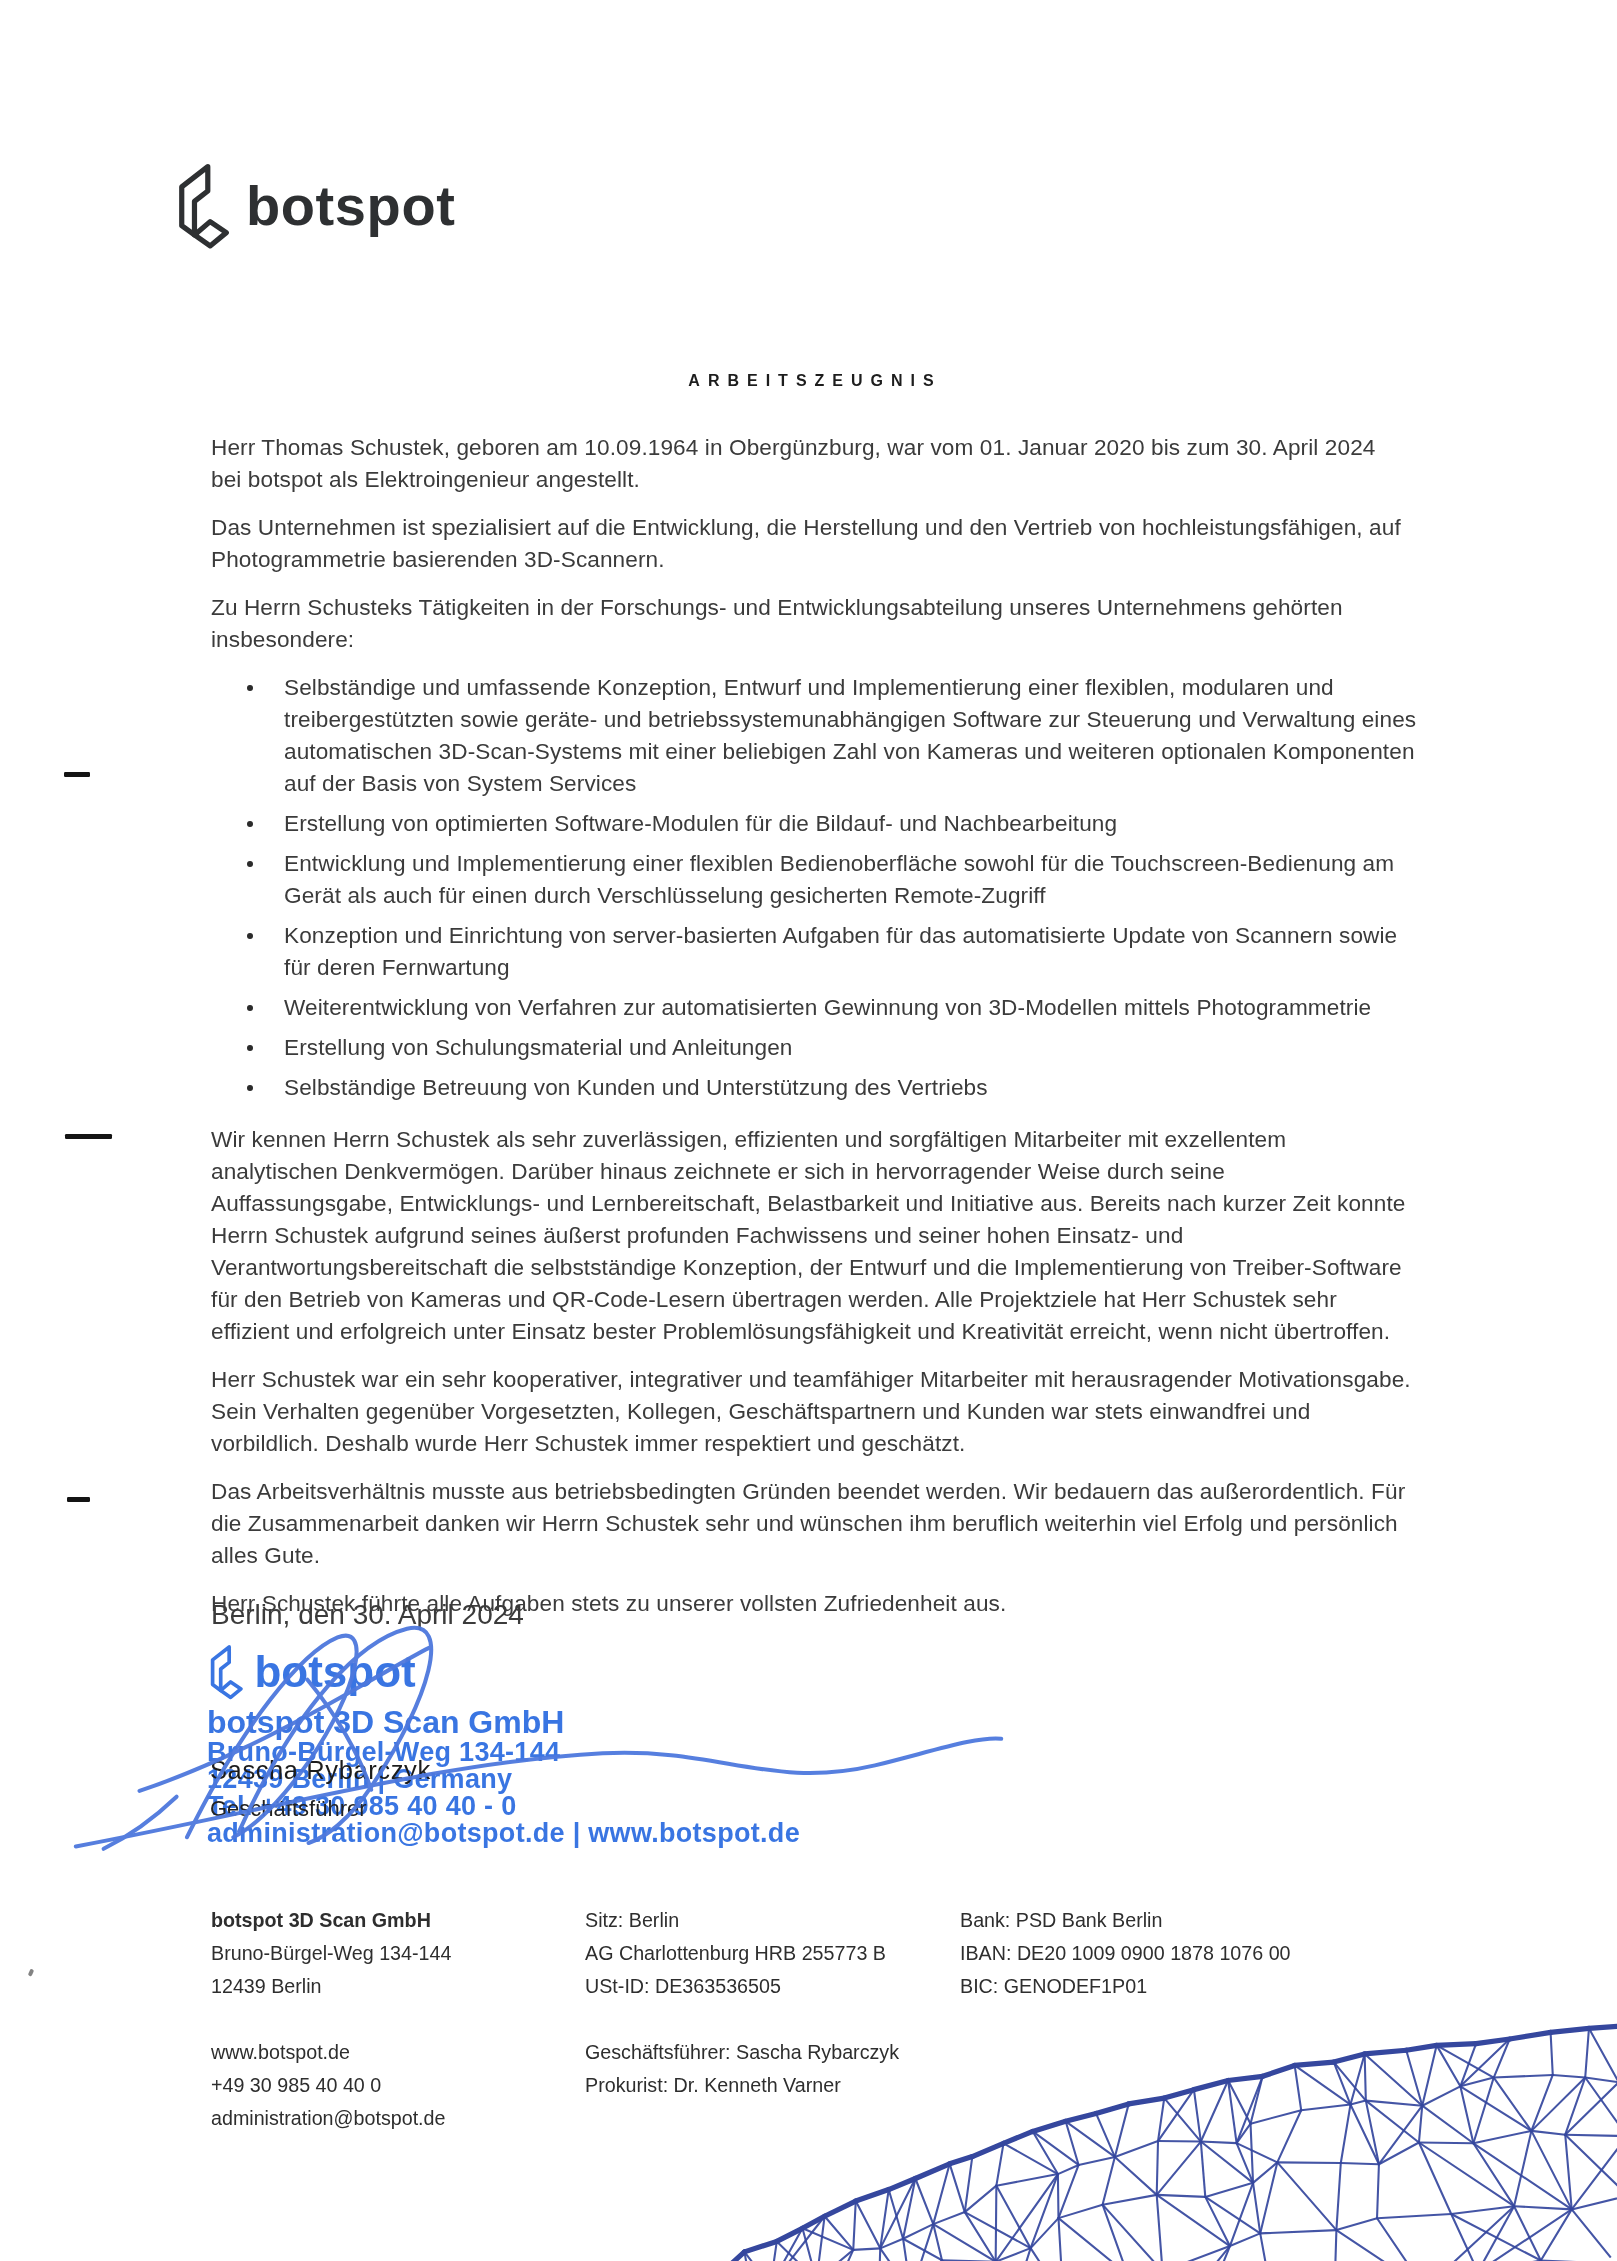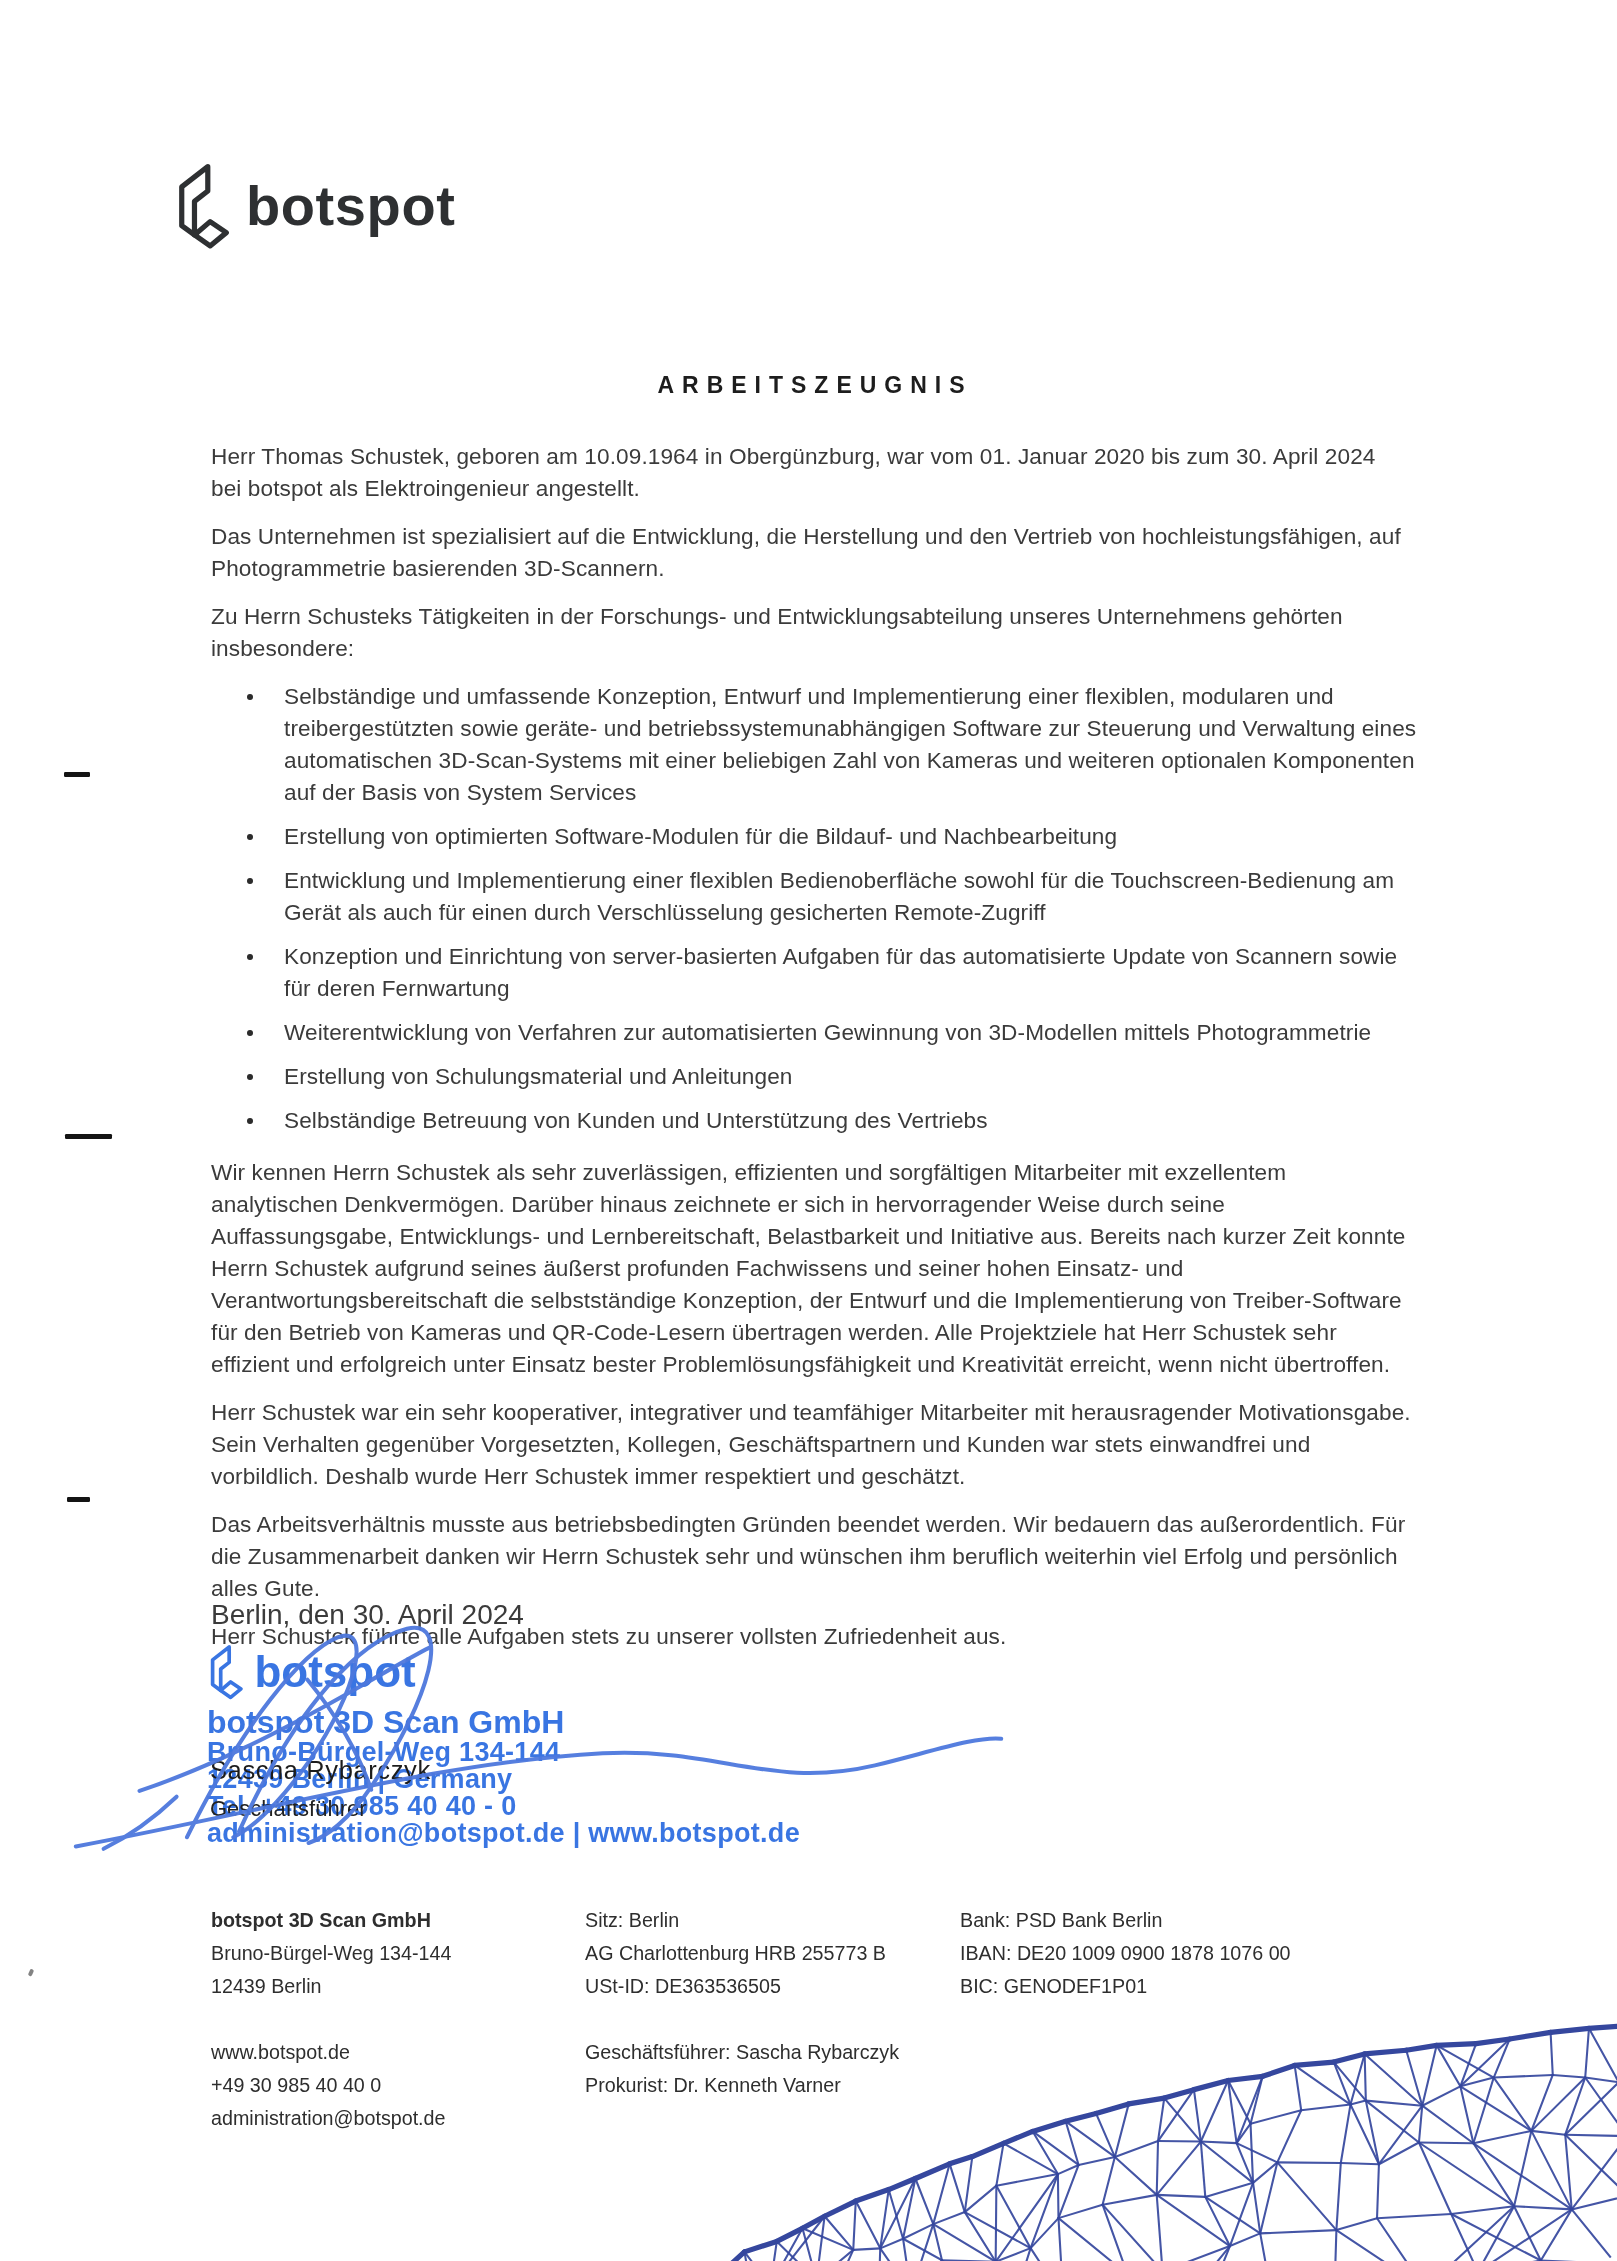--- a/index.html
+++ b/index.html
@@ -16,26 +16,26 @@
   .logo-text{font-size:56px; font-weight:700; color:var(--logo-dark,#2e3032); letter-spacing:0.6px; line-height:1;}
   
   .fold{position:absolute; background:#141414; height:5.2px; border-radius:1.2px;}
   .fold.m1{left:64px; top:772px; width:26px;}
   .fold.m2{left:65px; top:1134px; width:47px;}
   .fold.m3{left:67px; top:1497px; width:23px;}
   .speck{position:absolute; left:29px; top:1969px; width:3.5px; height:7px; background:#5a5a5a; transform:rotate(24deg); border-radius:1.7px; opacity:.75;}
   
   .content{position:absolute; left:211px; top:372px; width:1208px;}
   .doc-title{
-    text-align:center; font-size:23px; font-weight:700; color:#1d1d1d;
+    text-align:center; font-size:16px; font-weight:700; color:#1d1d1d;
     letter-spacing:8px; margin:0 0 42px 0;
   }
   .content p{font-size:22.6px; line-height:32px; margin:0 8px 16px 0; letter-spacing:0.1px;}
   ul.duties{list-style:none; margin:5.8px 0 19.7px 0; padding:0;}
-  ul.duties li{display:flex; margin:12px 0 8px 0;}
+  ul.duties li{display:flex; margin:0 0 8px 0;}
   ul.duties .dot{flex:0 0 37px; margin-left:36px; position:relative;}
   ul.duties .dot::before{content:""; position:absolute; left:0; top:13.3px; width:5.8px; height:5.8px; border-radius:50%; background:#2b2b2b;}
   ul.duties .li-text{flex:1; font-size:22.6px; line-height:32px; letter-spacing:0.1px;}
   
   .date-line{position:absolute; left:211px; top:1599px; font-size:28px; color:#3b3b3b;}
   
   .stamp{position:absolute; left:207px; top:1644px; color:var(--stamp-blue,#2b6be0); opacity:.93; z-index:2;}
   .stamp-logo-row{display:flex; align-items:center; gap:10.4px; margin-bottom:4.6px;}
   .stamp-logo-text{font-size:44px; font-weight:700; line-height:1;}
   .stamp-company{font-size:32px; font-weight:700; line-height:34px;}

